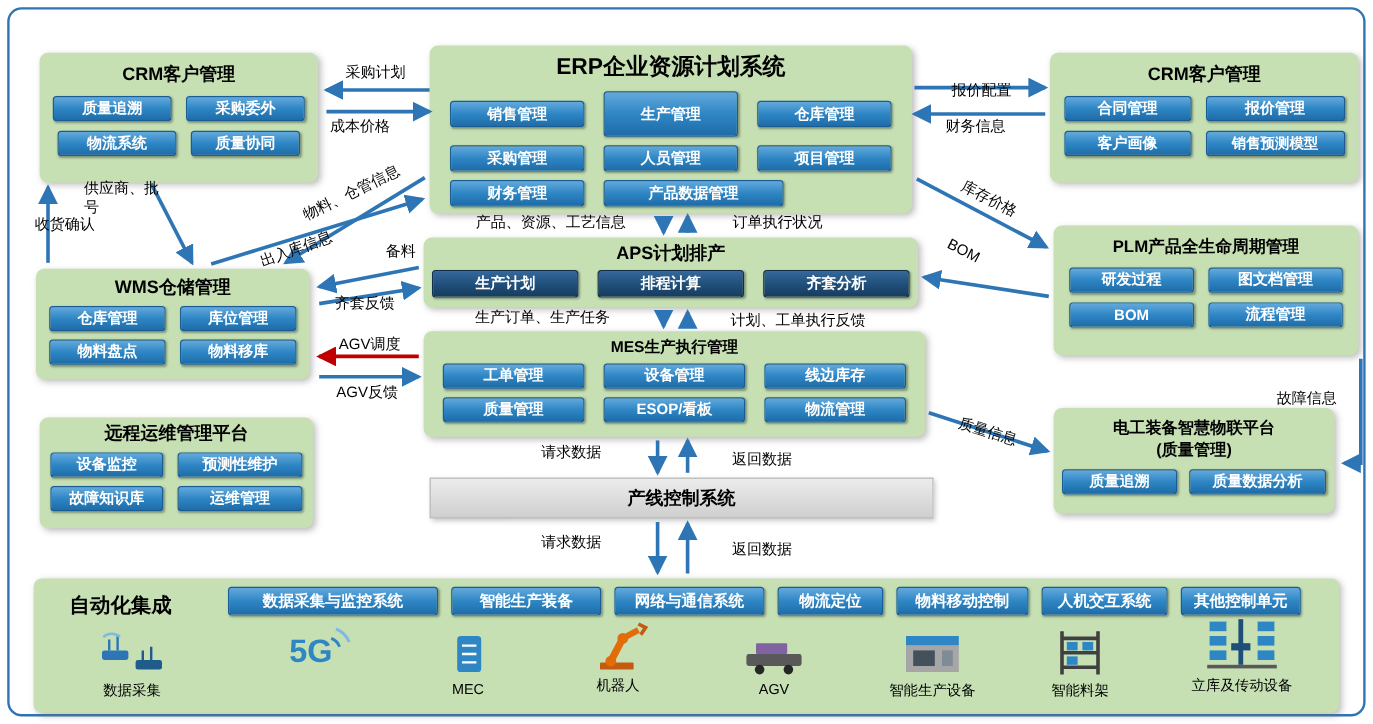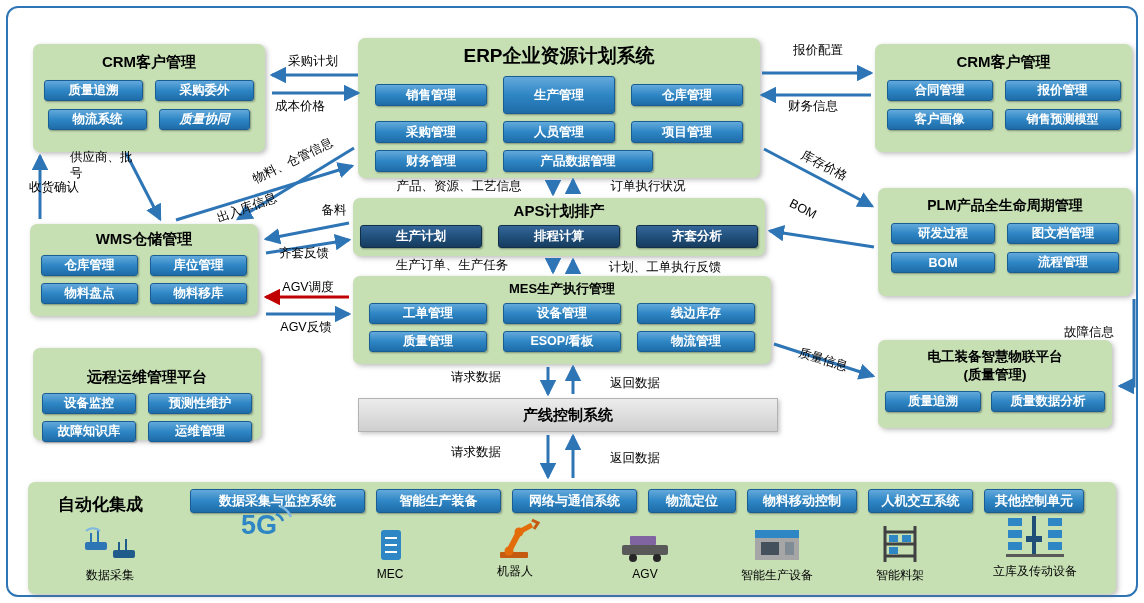--- a/index.html
+++ b/index.html
@@ -72,21 +72,21 @@
       <line x1="548" y1="435" x2="548" y2="477" marker-end="url(#mb)"></line>
       <line x1="573" y1="478" x2="573" y2="436" marker-end="url(#mb)"></line>
       <line x1="774" y1="344" x2="873" y2="376" marker-end="url(#mb)"></line>
       <path d="M1134 299 V386 H1120" marker-end="url(#mb)"></path>
     </g>
     <line x1="349" y1="297" x2="266" y2="297" stroke="#c00000" stroke-width="3" marker-end="url(#mr)"></line>
   </svg>
 
   <div class="albl" style="left:313px;top:61px;">采购计划</div>
   <div class="albl" style="left:300px;top:106px;">成本价格</div>
-  <div class="albl" style="left:818px;top:50px;">报价配置</div>
+  <div class="albl" style="left:818px;top:76px;">报价配置</div>
   <div class="albl" style="left:813px;top:106px;">财务信息</div>
   <div class="albl" style="left:824px;top:166px;transform:translate(-50%,-50%) rotate(27deg);">库存价格</div>
   <div class="albl" style="left:803px;top:209px;transform:translate(-50%,-50%) rotate(27deg);">BOM</div>
   <div class="albl" style="left:293px;top:161px;transform:translate(-50%,-50%) rotate(-26deg);">物料、仓管信息</div>
   <div class="albl" style="left:247px;top:208px;transform:translate(-50%,-50%) rotate(-20deg);">出入库信息</div>
   <div class="albl-wrap" style="left:70px;top:150px;">供应商、批号</div>
   <div class="albl" style="left:54px;top:187px;">收货确认</div>
   <div class="albl" style="left:459px;top:186px;">产品、资源、工艺信息</div>
   <div class="albl" style="left:648px;top:186px;">订单执行状况</div>
   <div class="albl" style="left:334px;top:210px;">备料</div>
@@ -103,21 +103,21 @@
   <div class="albl" style="left:1089px;top:332px;">故障信息</div>
 
   <div class="gbox" style="left:33px;top:44px;width:232px;height:108px;padding-top:9px;">
     <div class="btitle" style="font-size:15px;">CRM客户管理</div>
     <div class="chiprow" style="gap:12px;">
       <div class="chip" style="width:99px;">质量追溯</div>
       <div class="chip" style="width:99px;">采购委外</div>
     </div>
     <div class="chiprow" style="gap:12px;">
       <div class="chip" style="width:99px;">物流系统</div>
-      <div class="chip" style="width:91px;font-style:italic;">质量协同</div>
+      <div class="chip" style="width:91px;">质量协同</div>
     </div>
   </div>
 
   <div class="gbox" style="left:358px;top:38px;width:402px;height:140px;padding-top:5px;">
     <div class="btitle" style="font-size:19px;">ERP企业资源计划系统</div>
     <div class="chiprow" style="gap:16px;margin-top:7px;">
       <div class="chip" style="width:112px;height:22px;">销售管理</div>
       <div class="chip" style="width:112px;height:38px;">生产管理</div>
       <div class="chip" style="width:112px;height:22px;">仓库管理</div>
     </div>
@@ -184,21 +184,21 @@
     <div class="chiprow" style="gap:12px;margin-top:6px;">
       <div class="chip" style="width:97px;">仓库管理</div>
       <div class="chip" style="width:97px;">库位管理</div>
     </div>
     <div class="chiprow" style="gap:12px;margin-top:7px;">
       <div class="chip" style="width:97px;">物料盘点</div>
       <div class="chip" style="width:97px;">物料移库</div>
     </div>
   </div>
 
-  <div class="gbox" style="left:33px;top:348px;width:228px;height:92px;padding-top:20px;">
+  <div class="gbox" style="left:33px;top:348px;width:228px;height:92px;padding-top:4px;">
     <div class="btitle" style="font-size:15px;">远程运维管理平台</div>
     <div class="chiprow" style="gap:12px;margin-top:6px;">
       <div class="chip" style="width:94px;">设备监控</div>
       <div class="chip" style="width:104px;">预测性维护</div>
     </div>
     <div class="chiprow" style="gap:12px;margin-top:7px;">
       <div class="chip" style="width:94px;">故障知识库</div>
       <div class="chip" style="width:104px;">运维管理</div>
     </div>
   </div>
@@ -235,21 +235,21 @@
           <path d="M10 20 v-9 M17 20 v-13" stroke="#2e75b6" stroke-width="2" fill="none"></path>
           <path d="M5 9 a10 10 0 0 1 14 0" stroke="#7fb8e0" stroke-width="2" fill="none"></path>
           <rect x="4" y="20" width="22" height="8" rx="2" fill="#2e75b6"></rect>
           <path d="M38 28 v-8 M45 28 v-11" stroke="#1f5c8b" stroke-width="2" fill="none"></path>
           <rect x="32" y="28" width="22" height="8" rx="2" fill="#1f5c8b"></rect>
         </svg>
       </span>
       <span class="dlabel">数据采集</span>
     </div>
 
-    <div class="device" style="left:177px;top:12px;width:120px;">
+    <div class="device" style="left:177px;top:30px;width:120px;">
       <span class="dicon">
         <svg width="60" height="48" viewBox="0 0 60 48">
           <path d="M41 20 a12 12 0 0 1 7 7" stroke="#2e86c4" stroke-width="2.5" fill="none"></path>
           <path d="M45 12 a20 20 0 0 1 11 11" stroke="#7fb8e0" stroke-width="2.5" fill="none"></path>
           <text x="6" y="40" font-size="27" font-weight="bold" fill="#2e86c4">5G</text>
         </svg>
       </span>
       <span class="dlabel"></span>
     </div>
 

